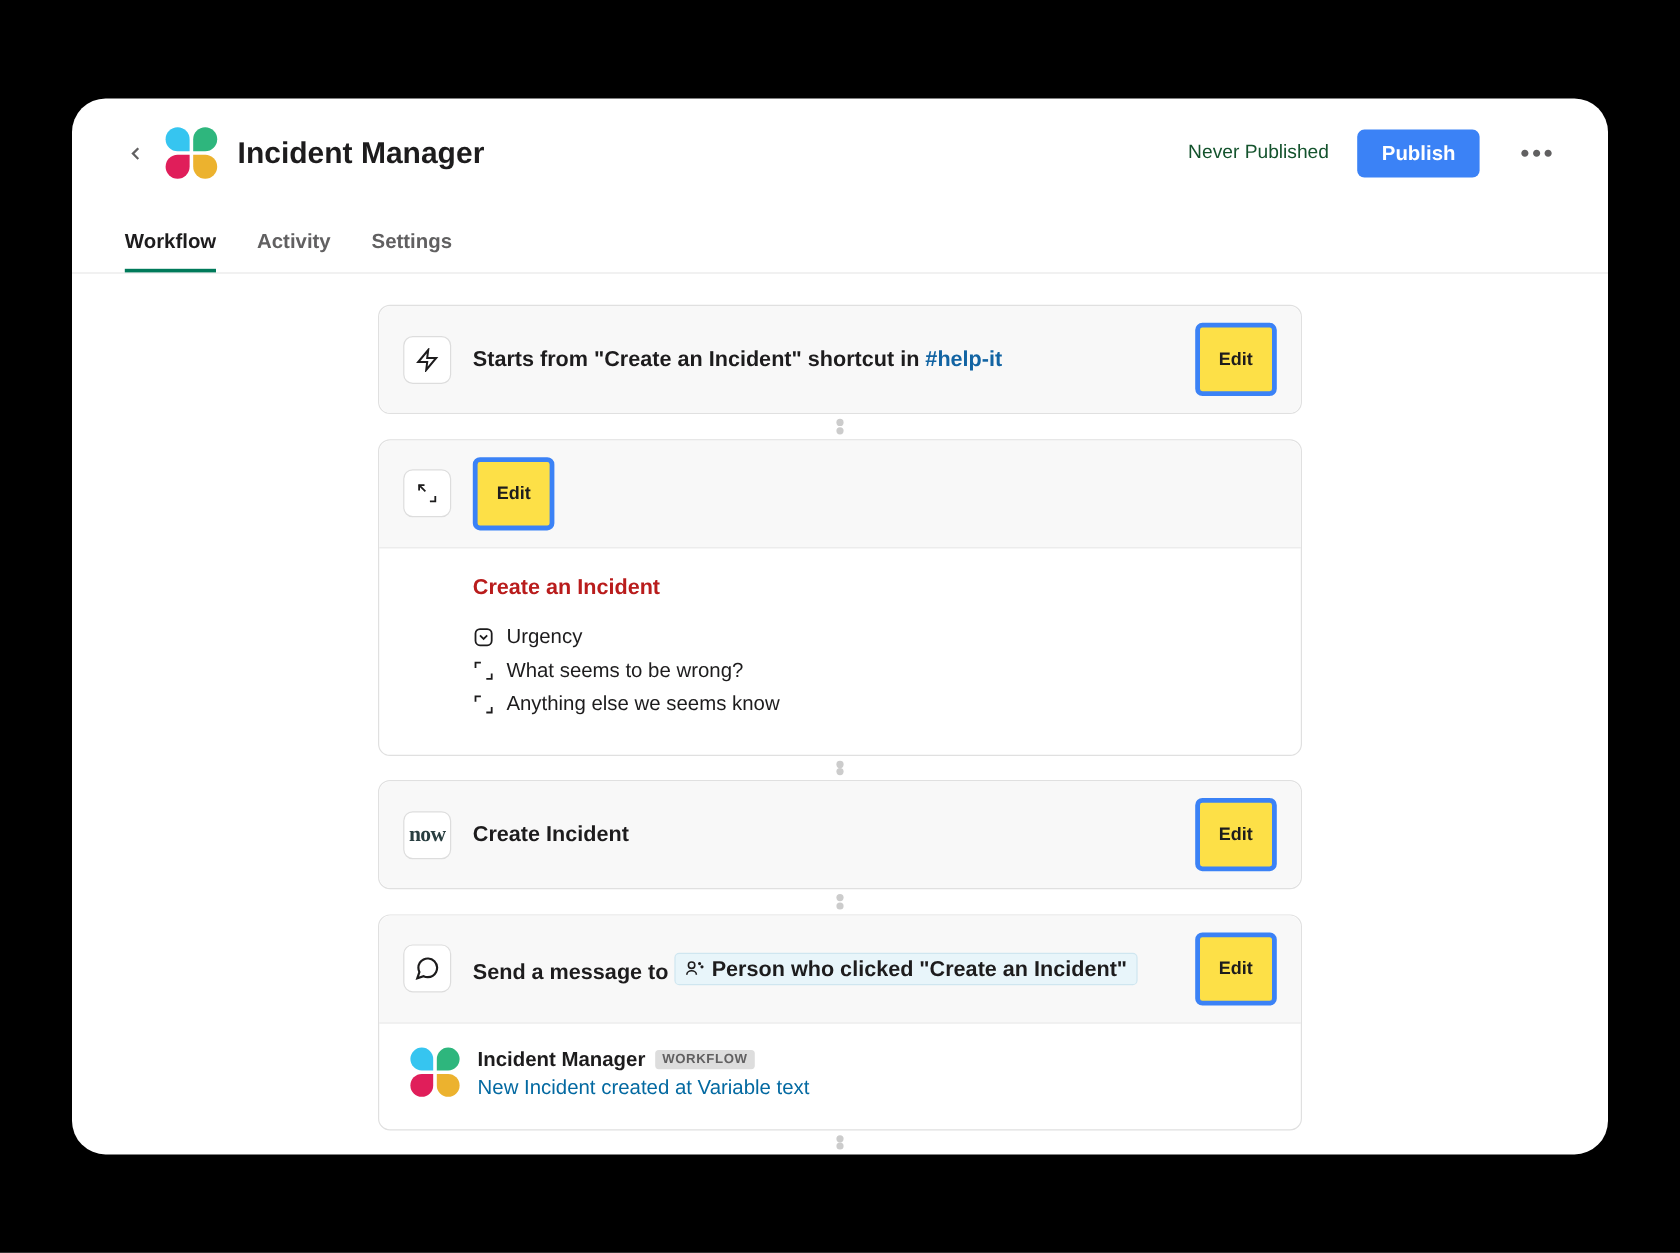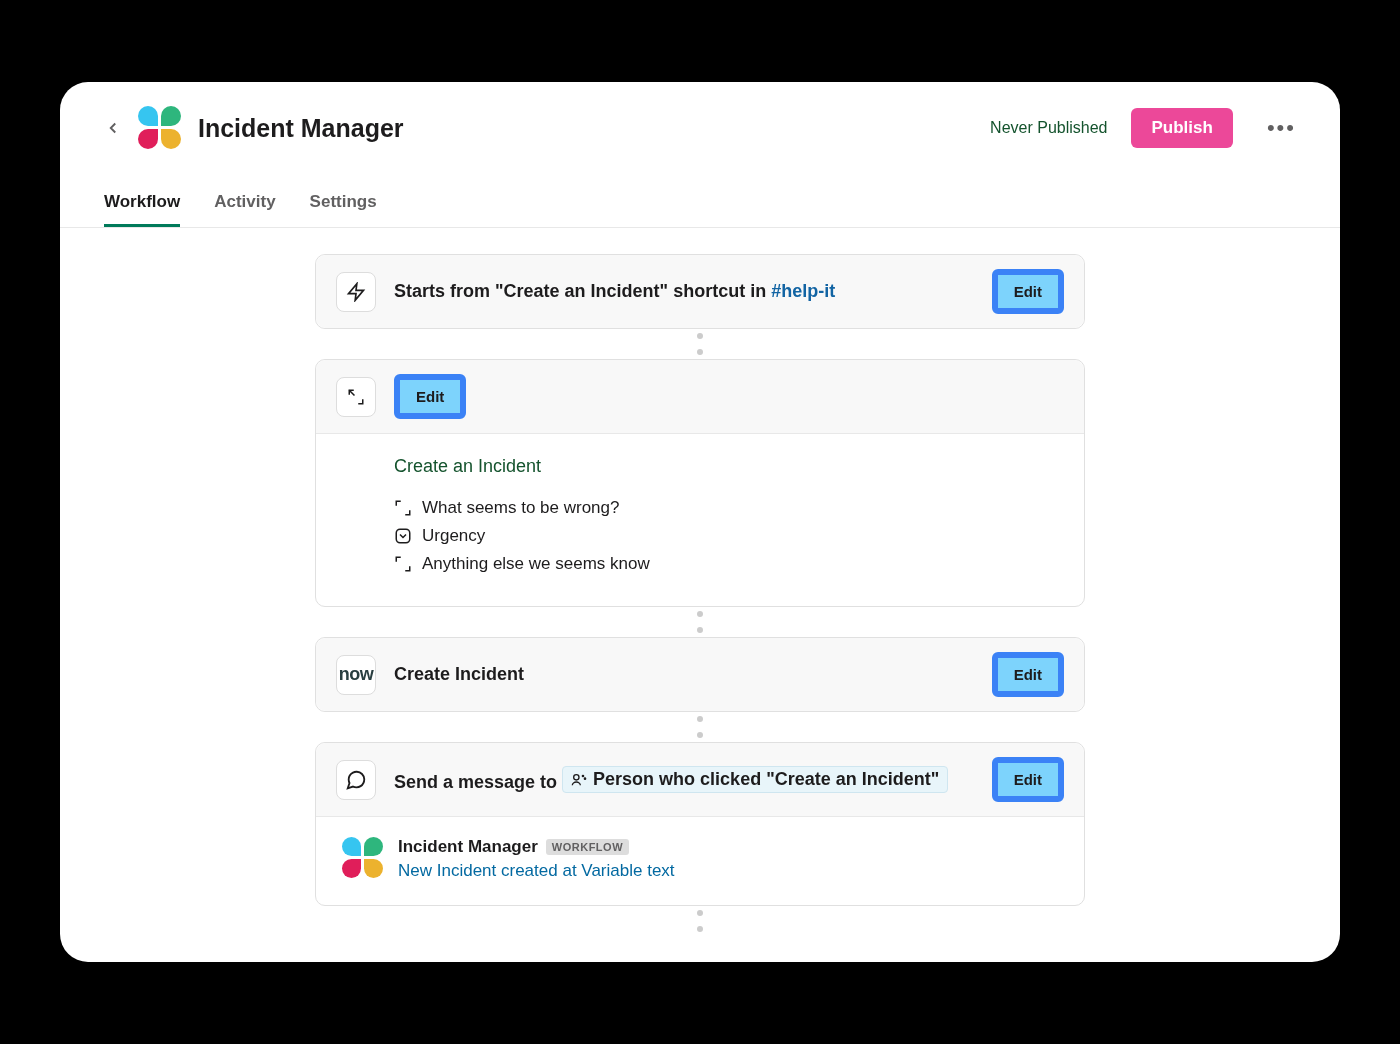--- a/index.html
+++ b/index.html
@@ -51,21 +51,21 @@
     color: #1d1c1d;
     flex: 0 0 auto;
   }
   .header-spacer { flex: 1; }
   .publish-status {
     color: #14532d;
     font-size: 16px;
     margin-right: 8px;
   }
   .btn-publish {
-    background: #ec4899;
+    background: #3b82f6;
     color: #fff;
     border: none;
     font-size: 17px;
     font-weight: 700;
     padding: 10px 20px;
     border-radius: 6px;
     cursor: pointer;
   }
   .more-dots {
     margin-left: 18px;
@@ -129,37 +129,37 @@
     flex-shrink: 0;
   }
   .step-title {
     font-size: 18px;
     font-weight: 800;
     color: #1d1c1d;
     flex: 1;
   }
   .step-title .channel-link { color: #1264a3; }
   .btn-edit {
-    background: #7dd3fc;
-    border: 6px solid #3b82f6;
+    background: #fde047;
+    border: 4px solid #3b82f6;
     border-radius: 6px;
-    padding: 8px 16px;
+    padding: 18px 16px;
     font-size: 15px;
     font-weight: 700;
     color: #1d1c1d;
     cursor: pointer;
   }
   .step-body {
     padding: 22px 78px 24px 78px;
     border-top: 1px solid #e8e8e8;
   }
   .form-title {
     font-size: 18px;
-    font-weight: 400;
-    color: #14532d;
+    font-weight: 700;
+    color: #b91c1c;
     margin-bottom: 21px;
   }
   .form-field {
     display: flex;
     align-items: center;
     gap: 10px;
     font-size: 17px;
     color: #1d1c1d;
     margin: 8px 0;
   }
@@ -190,21 +190,21 @@
     gap: 6px;
     background: #e8f5fa;
     border: 1px solid #cfe6f0;
     border-radius: 4px;
     padding: 2px 8px;
     font-weight: 800;
     color: #1d1c1d;
   }
   .variable-pill svg { width: 16px; height: 16px; }
   .now-logo {
-    font-family: Liberation Sans, sans-serif;
+    font-family: Liberation Serif, serif;
     font-size: 18px;
     font-weight: 600;
     color: #293e40;
     letter-spacing: -0.5px;
   }
   .msg-body {
     padding: 20px 26px 24px 26px;
     border-top: 1px solid #e8e8e8;
     display: flex;
     gap: 14px;
@@ -292,31 +292,31 @@
               <path d="M3 3 L10 10"></path>
               <path d="M21 15 V21 H15"></path>
             </svg>
         </div>
         <button class="btn-edit">Edit</button>
       </div>
       <div class="step-body">
         <div class="form-title">Create an Incident</div>
         <div class="form-field">
           <svg class="field-icon" viewBox="0 0 24 24" fill="none" stroke="currentColor" stroke-width="2">
+              <rect x="3" y="3" width="18" height="18" rx="5"></rect>
+              <polyline points="8 10 12 14 16 10"></polyline>
+            </svg>
+          <span>Urgency</span>
+        </div>
+        <div class="form-field">
+          <svg class="field-icon" viewBox="0 0 24 24" fill="none" stroke="currentColor" stroke-width="2">
               <path d="M9 3 H3 V9"></path>
               <path d="M21 15 V21 H15"></path>
             </svg>
           <span>What seems to be wrong?</span>
-        </div>
-        <div class="form-field">
-          <svg class="field-icon" viewBox="0 0 24 24" fill="none" stroke="currentColor" stroke-width="2">
-              <rect x="3" y="3" width="18" height="18" rx="5"></rect>
-              <polyline points="8 10 12 14 16 10"></polyline>
-            </svg>
-          <span>Urgency</span>
         </div>
         <div class="form-field">
           <svg class="field-icon" viewBox="0 0 24 24" fill="none" stroke="currentColor" stroke-width="2">
               <path d="M9 3 H3 V9"></path>
               <path d="M21 15 V21 H15"></path>
             </svg>
           <span>Anything else we seems know</span>
         </div>
       </div>
     </div>

